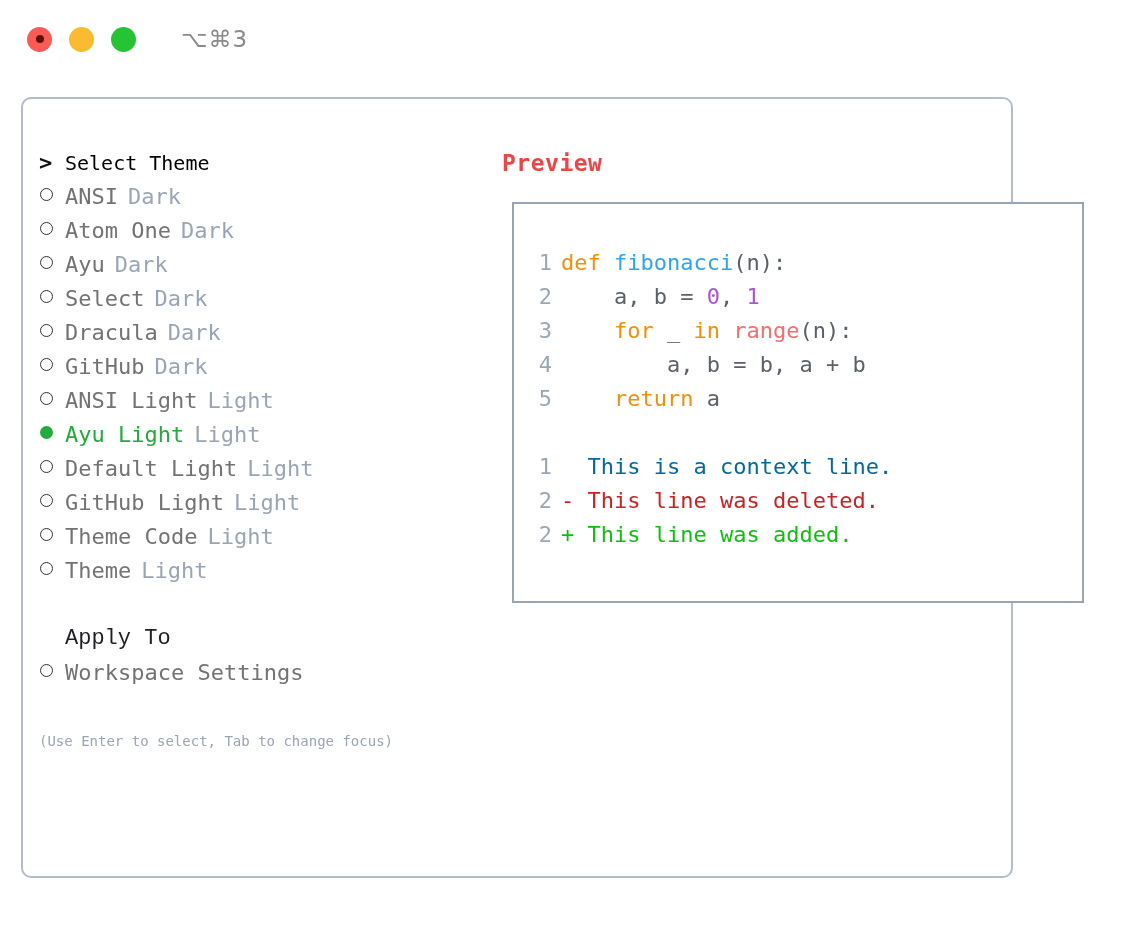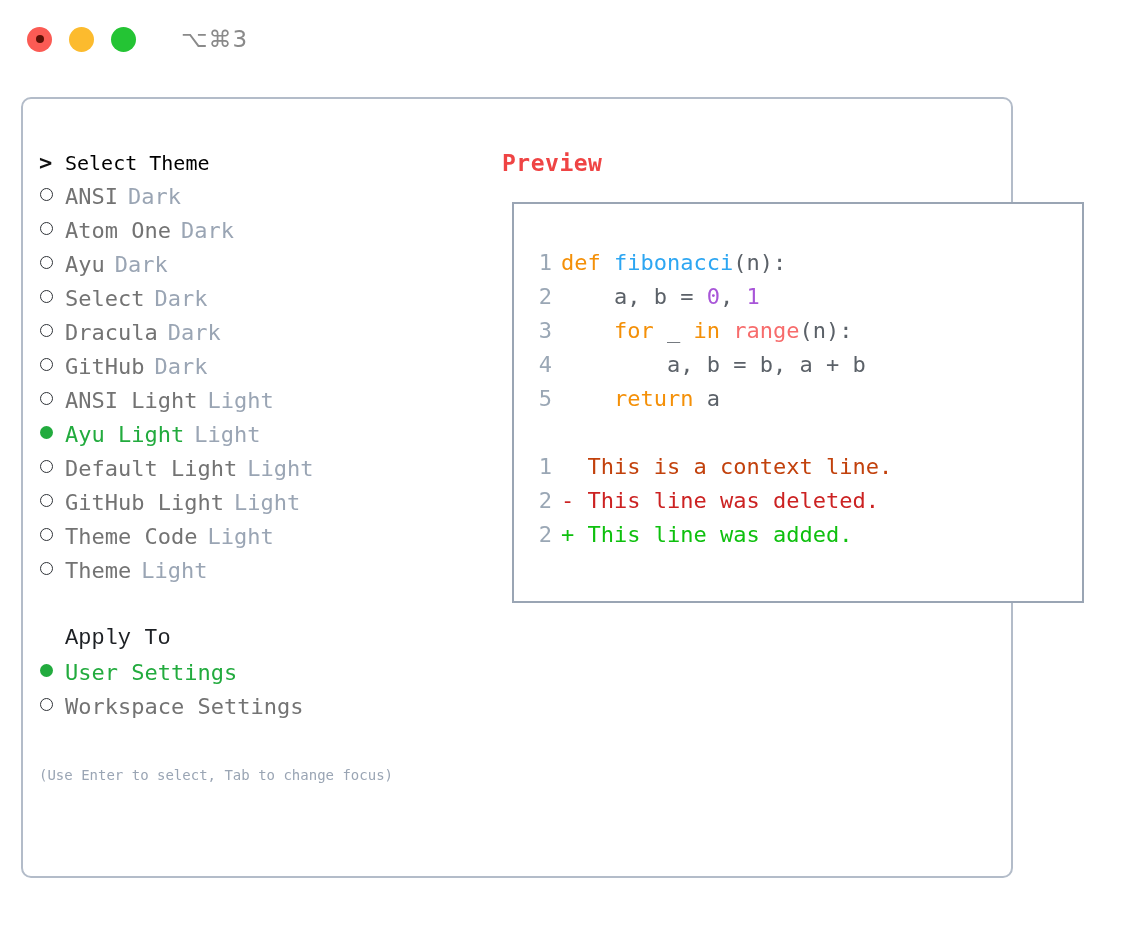--- a/index.html
+++ b/index.html
@@ -220,21 +220,21 @@
     width: 30px;
     text-align: right;
     color: #9aa7b5;
     margin-right: 9px;
   }
   .kw   { color: #f49008; }
   .fn   { color: #2da6f2; }
   .num  { color: #a855d8; }
   .bi   { color: #f76c6c; }
   .plain{ color: #5b6168; }
-  .ctx  { color: #c2410c; }
+  .ctx  { color: #0369a1; }
   .del  { color: #cc2222; }
   .add  { color: #0ec00e; }
   .blank{ display:block; height: 34px; }
 </style>
 </head>
 <body>
 
 <div id="app">
 
   <div class="titlebar">
@@ -271,21 +271,20 @@
             <div class="row"><span class="marker"><span class="bullet-ring"></span></span><span class="item-name mono">Theme</span><span class="item-tag mono">Light</span></div>
           </div>
 
         <div class="section-gap"></div>
 
         <div class="row">
           <span class="applyto-header mono">Apply To</span>
         </div>
 
         <div id="apply-list">
-            <div class="row"><span class="marker"><span class="bullet-dot"></span></span><span class="item-name mono selected">User Settings</span></div>
             <div class="row"><span class="marker"><span class="bullet-ring"></span></span><span class="item-name mono">Workspace Settings</span></div>
           </div>
 
         <div class="hint mono">(Use Enter to select, Tab to change focus)</div>
       </div>
 
       <div class="right-col">
         <div class="preview-title mono">Preview</div>
         <div class="preview-box">
           <div class="code mono" id="code-area"><span class="cl"><span class="ln">1</span><span class="kw">def </span><span class="fn">fibonacci</span><span class="plain">(n):</span></span><span class="cl"><span class="ln">2</span><span class="plain">    a, b = </span><span class="num">0</span><span class="plain">, </span><span class="num">1</span></span><span class="cl"><span class="ln">3</span><span class="plain">    </span><span class="kw">for</span><span class="plain"> _ </span><span class="kw">in</span><span class="plain"> </span><span class="bi">range</span><span class="plain">(n):</span></span><span class="cl"><span class="ln">4</span><span class="plain">        a, b = b, a + b</span></span><span class="cl"><span class="ln">5</span><span class="plain">    </span><span class="kw">return</span><span class="plain"> a</span></span><span class="blank"></span><span class="cl"><span class="ln">1</span><span class="ctx">  </span><span class="ctx">This is a context line.</span></span><span class="cl"><span class="ln">2</span><span class="del">- </span><span class="del">This line was deleted.</span></span><span class="cl"><span class="ln">2</span><span class="add">+ </span><span class="add">This line was added.</span></span></div>

